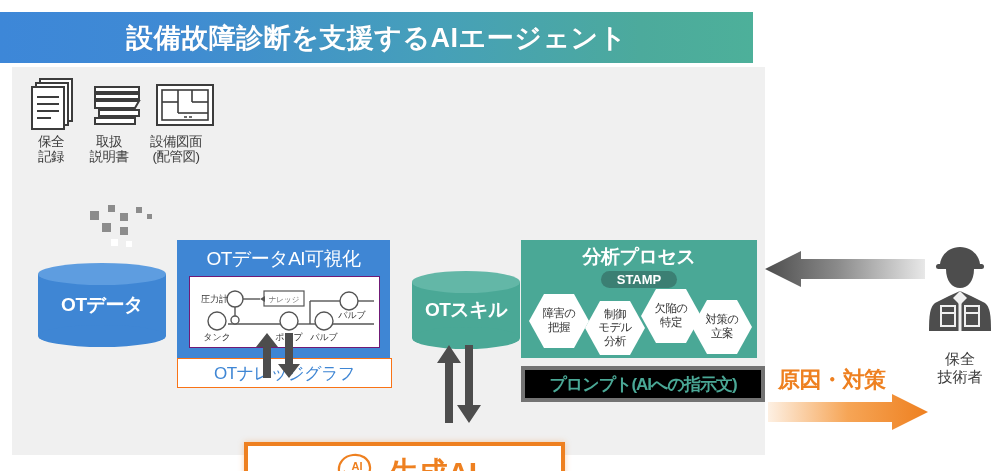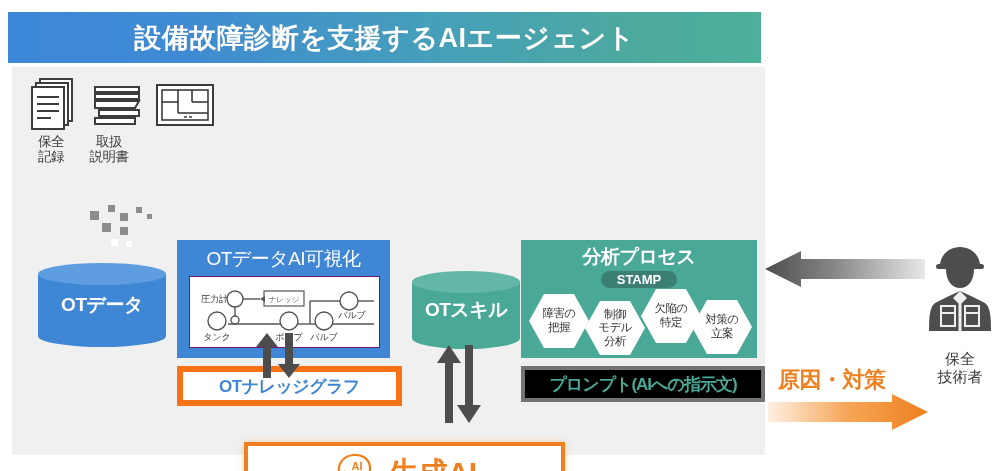--- a/index.html
+++ b/index.html
@@ -5,21 +5,21 @@
   html,body{margin:0;padding:0;}
   body{
     width:1000px;height:471px;background:#ffffff;
     font-family:"Liberation Sans","DejaVu Sans",sans-serif;
     position:relative;overflow:hidden;
   }
   .canvas{position:absolute;inset:0;}
 
   
   .titlebar{
-    position:absolute;left:8px;top:12px;width:753px;height:51px;
+    position:absolute;left:0;top:12px;width:753px;height:51px;
     background:linear-gradient(90deg,#3d87d8 0%,#3f8ad4 22%,#46a0b9 58%,#4caa9c 85%,#4db09a 100%);
     display:flex;align-items:center;justify-content:center;
   }
   .titlebar .t{
     color:#ffffff;font-size:27px;font-weight:bold;letter-spacing:.5px;
     text-shadow:0 0 1px rgba(0,0,0,.15);
   }
 
   
   .panel{
@@ -64,24 +64,24 @@
   }
   .bluepanel .hdr{
     color:#fff;font-size:19px;font-weight:normal;text-align:center;padding-top:6px;letter-spacing:-.5px;
   }
   .graphbox{
     position:absolute;left:12px;top:36px;width:189px;height:70px;background:#fff;border:1px solid #701a75;
   }
   .graphbox svg{display:block;}
 
   .bluecaption{
-    position:absolute;left:165px;top:299px;width:213px;height:28px;
-    background:#ffffff;border:6px solid #f97316;
+    position:absolute;left:165px;top:291px;width:213px;height:28px;
+    background:#ffffff;border:1px solid #f97316;
     display:flex;align-items:center;justify-content:center;
-    color:#3f86d4;font-size:17px;font-weight:bold;letter-spacing:-.5px;
+    color:#3f86d4;font-size:17px;font-weight:normal;letter-spacing:-.5px;
   }
 
   
   .tealpanel{
     position:absolute;left:509px;top:173px;width:236px;height:118px;background:#4aa896;
   }
   .tealpanel .hdr{
     color:#fff;font-size:19px;font-weight:bold;text-align:center;padding-top:4px;letter-spacing:-.5px;
   }
   .stamp{
@@ -172,20 +172,23 @@
             <line x1="30" y1="42" x2="38" y2="42" stroke="#3c3c3c" stroke-width="1.4" stroke-dasharray="3 2"></line>
           </svg>
         </div>
       </div>
       <div class="doclbls">
         <div class="doclbl">
           <span>保全</span><br><span>記録</span>
         </div>
         <div class="doclbl">
           <span>取扱</span><br><span>説明書</span>
+        </div>
+        <div class="doclbl wide">
+          <span>設備図面</span><br><span>(配管図)</span>
         </div>
       </div>
     </div>
 
     <div class="motes">
       <div class="mote" style="left:6px;top:6px;width:9px;height:9px;"></div>
       <div class="mote" style="left:24px;top:0px;width:7px;height:7px;"></div>
       <div class="mote" style="left:36px;top:8px;width:8px;height:8px;"></div>
       <div class="mote" style="left:52px;top:2px;width:6px;height:6px;"></div>
       <div class="mote" style="left:63px;top:9px;width:5px;height:5px;"></div>

